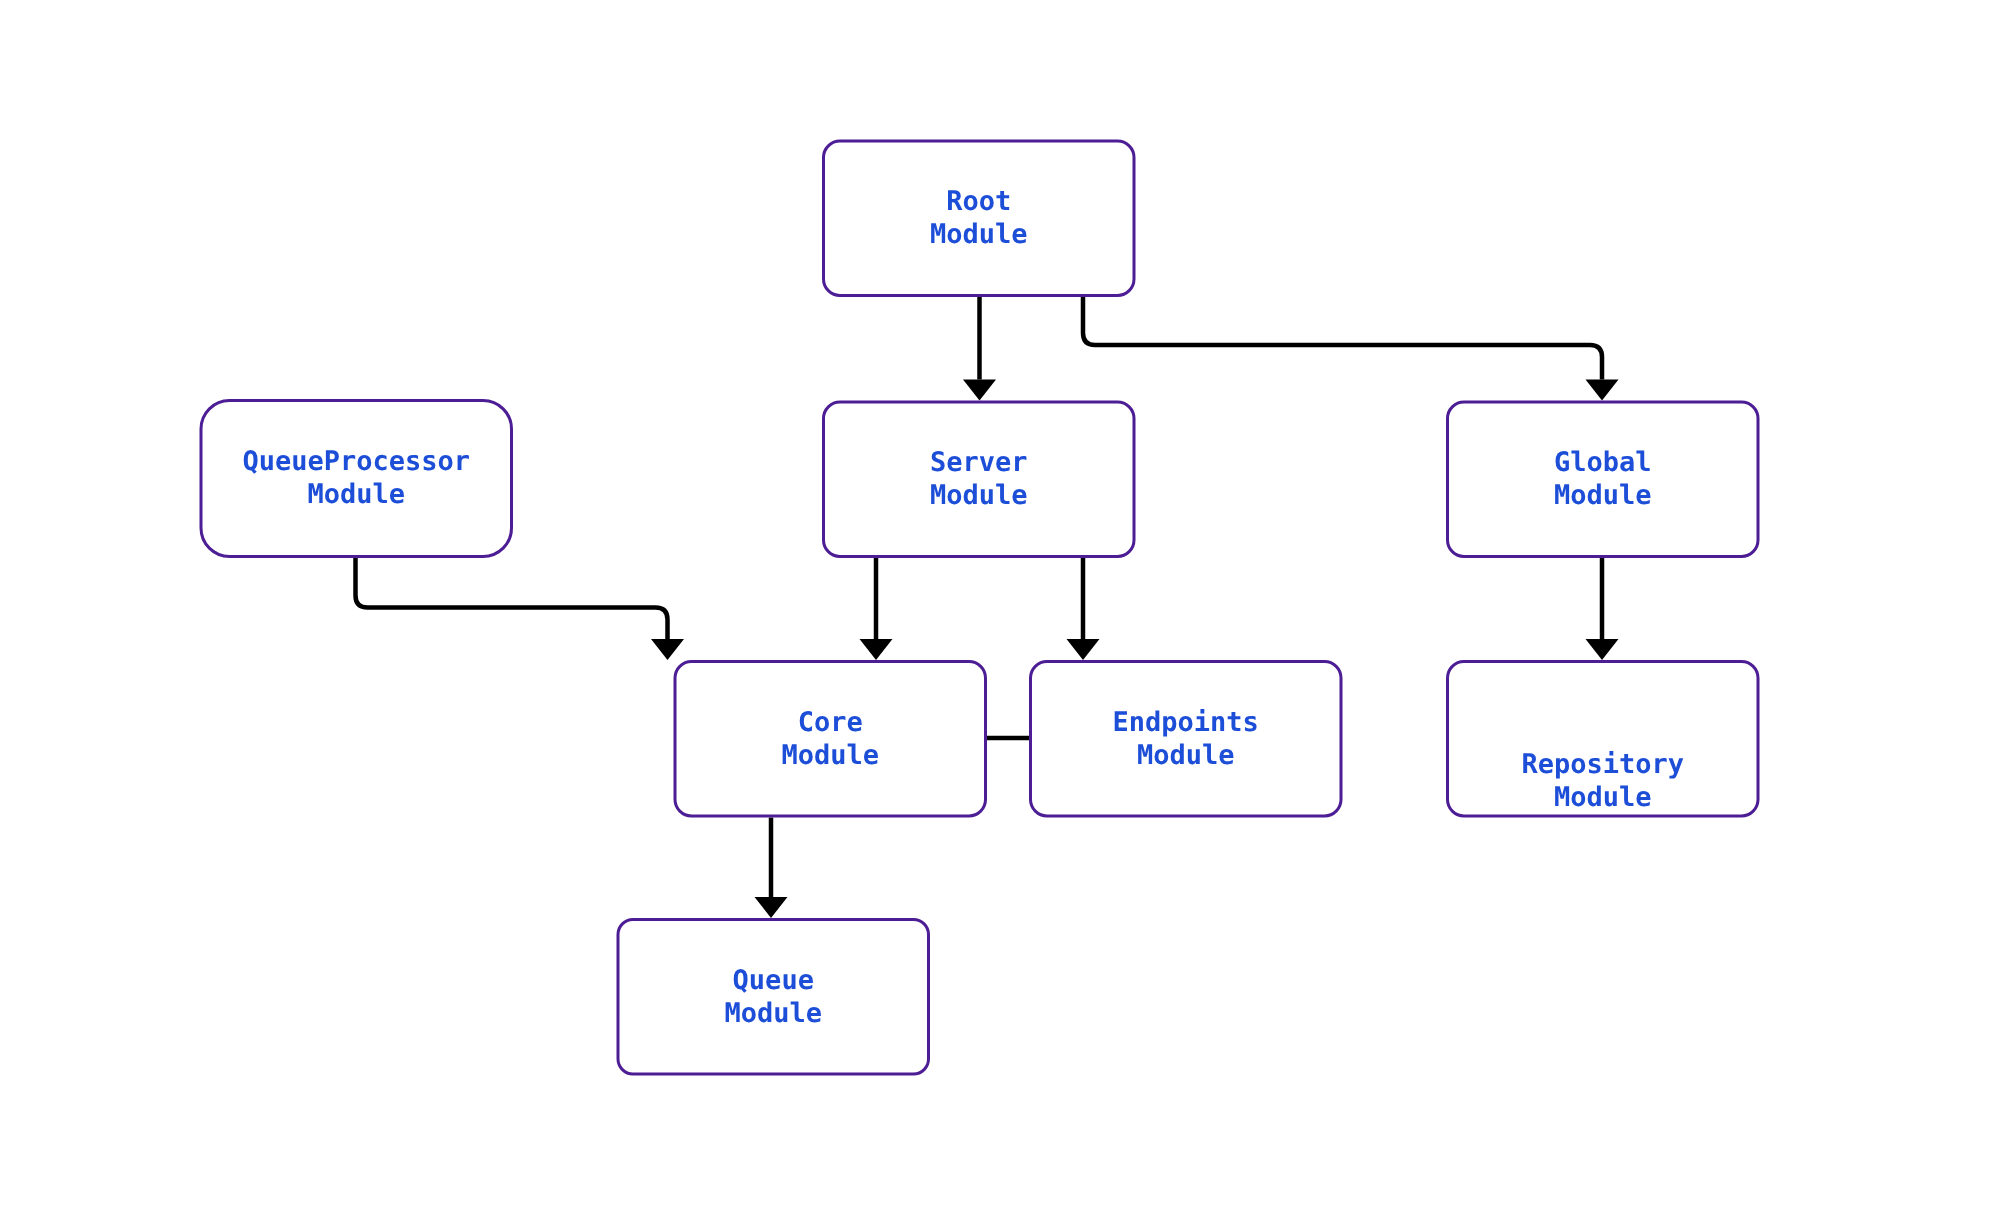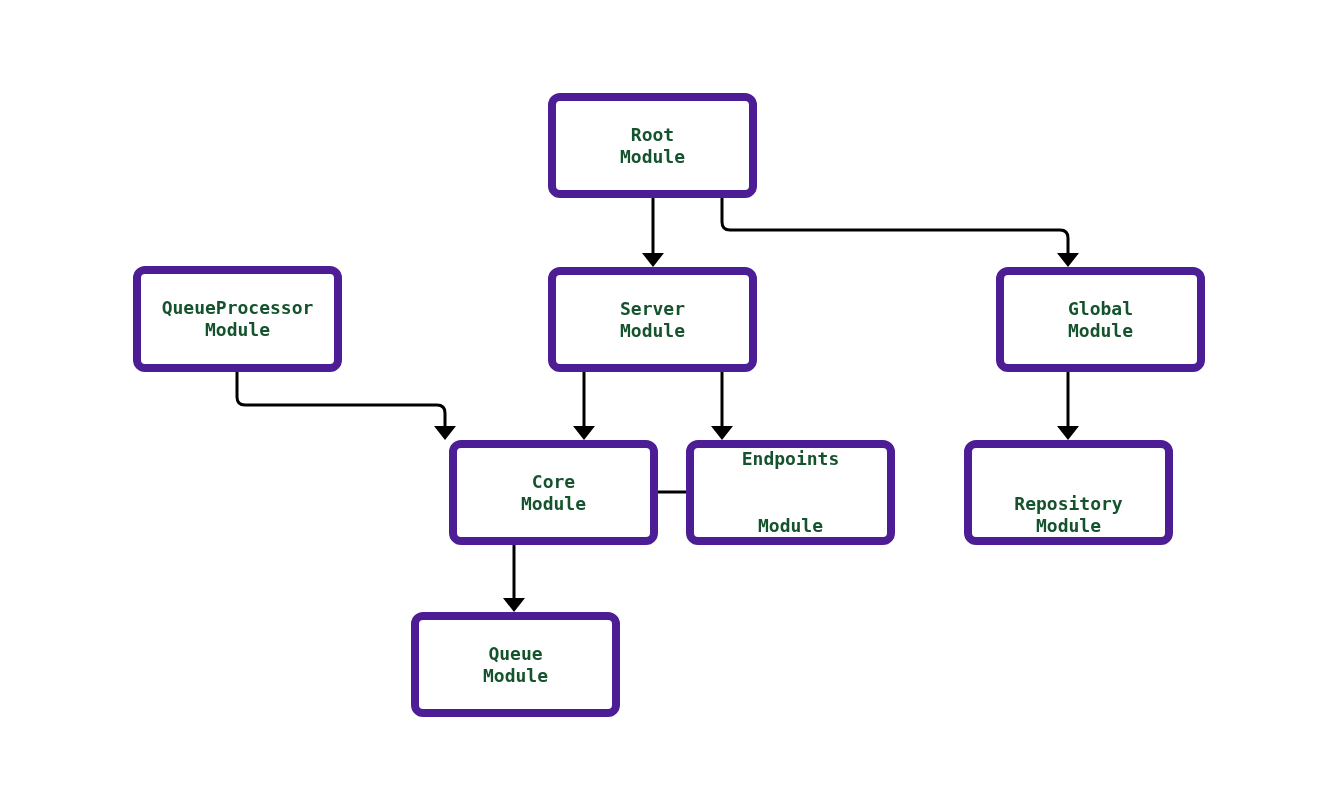--- a/index.html
+++ b/index.html
@@ -30,31 +30,31 @@
   .edges-layer polygon {
     fill: #000000;
     stroke: none;
   }
   .node {
     position: absolute;
     box-sizing: border-box;
     width: 209px;
     height: 105px;
     background: #ffffff;
-    border: 8px solid #4c1d95;
+    border: 2px solid #4c1d95;
     border-radius: 12px;
     display: flex;
     flex-direction: column;
     align-items: center;
     justify-content: center;
     text-align: center;
     font-size: 18px;
     font-weight: bold;
     line-height: 22px;
-    color: #14532d;
+    color: #1d4ed8;
   }
 </style>
 </head>
 <body>
 
 <div class="canvas">
 
   <svg class="edges-layer" viewBox="0 0 1337 809" xmlns="http://www.w3.org/2000/svg">
 
     <g>
@@ -96,48 +96,48 @@
       <path d="M 514,545 L 514,598"></path>
       <polygon points="503,598 525,598 514,612"></polygon>
     </g>
   </svg>
 
   <div class="node" style="left:548px; top:93px;">
     <div>Root</div>
     <div>Module</div>
   </div>
 
-  <div class="node" style="left:133px; top:266px; height:106px;">
+  <div class="node" style="left:133px; top:266px; height:106px;border-radius:20px;">
     <div>QueueProcessor</div>
     <div>Module</div>
   </div>
 
   <div class="node" style="left:548px; top:267px;text-align:right;">
     <div>Server</div>
     <div>Module</div>
   </div>
 
-  <div class="node" style="left:996px; top:267px;">
+  <div class="node" style="left:964px; top:267px;">
     <div>Global</div>
     <div>Module</div>
   </div>
 
   <div class="node" style="left:411px; top:440px;margin-left:38px;">
     <div>Core</div>
     <div>Module</div>
   </div>
 
-  <div class="node" style="left:686px; top:440px;justify-content:space-between;">
+  <div class="node" style="left:686px; top:440px;">
     <div>Endpoints</div>
     <div>Module</div>
   </div>
 
   <div class="node" style="left:964px; top:440px;justify-content:flex-end;">
     <div>Repository</div>
     <div>Module</div>
   </div>
 
-  <div class="node" style="left:411px; top:612px;">
+  <div class="node" style="left:411px; top:612px;border-radius:11px;">
     <div>Queue</div>
     <div>Module</div>
   </div>
 
 </div>
 
 </body></html>

